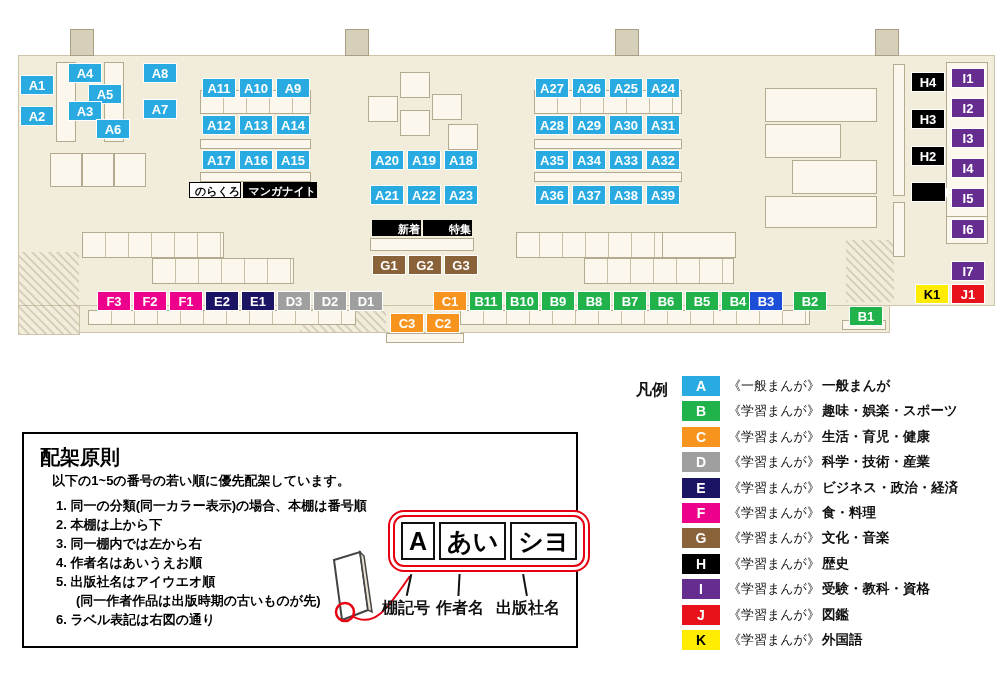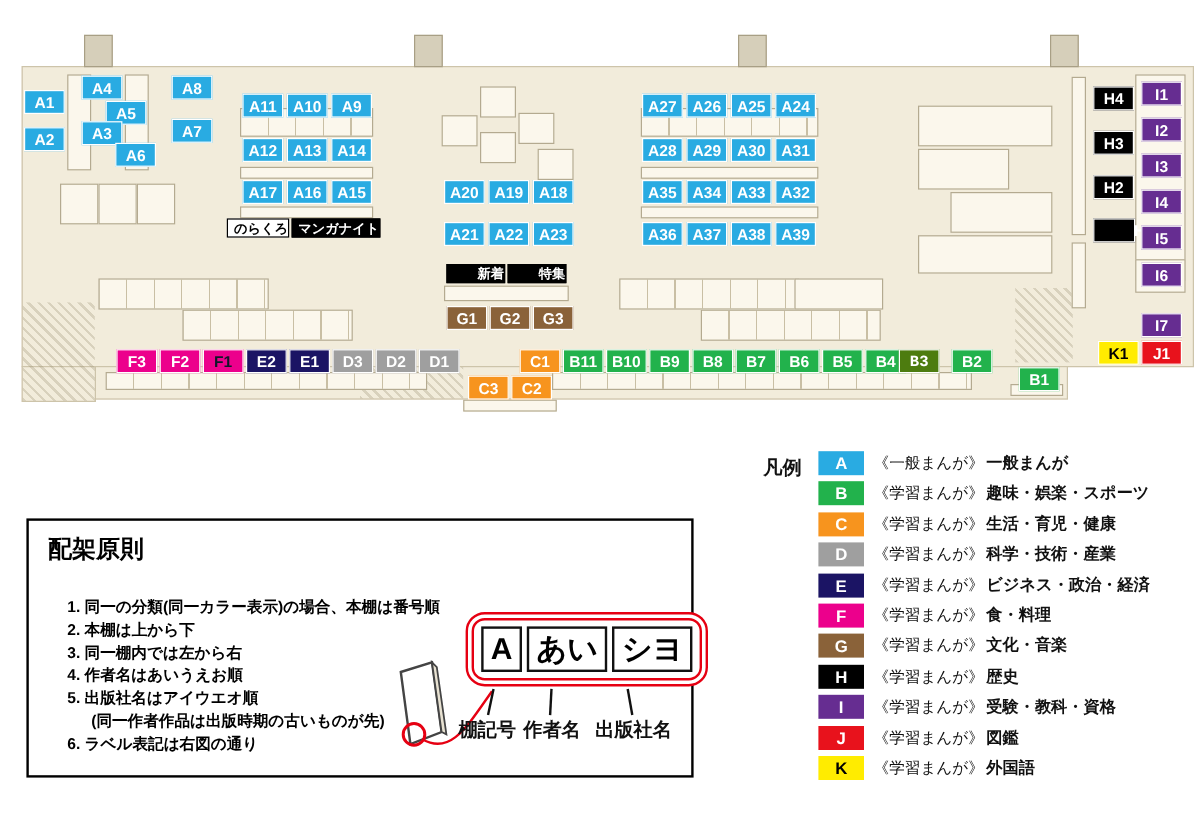--- a/index.html
+++ b/index.html
@@ -141,36 +141,36 @@
       <div class="mlabel" style="left: 646px; top: 150px; background: rgb(41, 171, 226); color: rgb(255, 255, 255);">A32</div>
       <div class="mlabel" style="left: 535px; top: 185px; background: rgb(41, 171, 226); color: rgb(255, 255, 255);">A36</div>
       <div class="mlabel" style="left: 572px; top: 185px; background: rgb(41, 171, 226); color: rgb(255, 255, 255);">A37</div>
       <div class="mlabel" style="left: 609px; top: 185px; background: rgb(41, 171, 226); color: rgb(255, 255, 255);">A38</div>
       <div class="mlabel" style="left: 646px; top: 185px; background: rgb(41, 171, 226); color: rgb(255, 255, 255);">A39</div>
       <div class="mlabel" style="left: 372px; top: 255px; background: rgb(138, 98, 57); color: rgb(255, 255, 255);">G1</div>
       <div class="mlabel" style="left: 408px; top: 255px; background: rgb(138, 98, 57); color: rgb(255, 255, 255);">G2</div>
       <div class="mlabel" style="left: 444px; top: 255px; background: rgb(138, 98, 57); color: rgb(255, 255, 255);">G3</div>
       <div class="mlabel" style="left: 97px; top: 291px; background: rgb(236, 0, 140); color: rgb(255, 255, 255);">F3</div>
       <div class="mlabel" style="left: 133px; top: 291px; background: rgb(236, 0, 140); color: rgb(255, 255, 255);">F2</div>
-      <div class="mlabel" style="left: 169px; top: 291px; background: rgb(236, 0, 140); color: #0f172a;">F1</div>
+      <div class="mlabel" style="left: 169px; top: 291px; background: rgb(236, 0, 140); color: #ffffff;">F1</div>
       <div class="mlabel" style="left: 205px; top: 291px; background: rgb(27, 20, 100); color: rgb(255, 255, 255);">E2</div>
       <div class="mlabel" style="left: 241px; top: 291px; background: rgb(27, 20, 100); color: rgb(255, 255, 255);">E1</div>
       <div class="mlabel" style="left: 277px; top: 291px; background: rgb(159, 159, 159); color: rgb(255, 255, 255);">D3</div>
       <div class="mlabel" style="left: 313px; top: 291px; background: rgb(159, 159, 159); color: rgb(255, 255, 255);">D2</div>
       <div class="mlabel" style="left: 349px; top: 291px; background: rgb(159, 159, 159); color: rgb(255, 255, 255);">D1</div>
       <div class="mlabel" style="left: 433px; top: 291px; background: rgb(247, 148, 30); color: rgb(255, 255, 255);">C1</div>
       <div class="mlabel" style="left: 469px; top: 291px; background: rgb(34, 178, 76); color: rgb(255, 255, 255);">B11</div>
       <div class="mlabel" style="left: 505px; top: 291px; background: rgb(34, 178, 76); color: rgb(255, 255, 255);">B10</div>
       <div class="mlabel" style="left: 541px; top: 291px; background: rgb(34, 178, 76); color: rgb(255, 255, 255);">B9</div>
       <div class="mlabel" style="left: 577px; top: 291px; background: rgb(34, 178, 76); color: rgb(255, 255, 255);">B8</div>
       <div class="mlabel" style="left: 613px; top: 291px; background: rgb(34, 178, 76); color: rgb(255, 255, 255);">B7</div>
       <div class="mlabel" style="left: 649px; top: 291px; background: rgb(34, 178, 76); color: rgb(255, 255, 255);">B6</div>
       <div class="mlabel" style="left: 685px; top: 291px; background: rgb(34, 178, 76); color: rgb(255, 255, 255);">B5</div>
       <div class="mlabel" style="left: 721px; top: 291px; background: rgb(34, 178, 76); color: rgb(255, 255, 255);">B4</div>
-      <div class="mlabel" style="left: 749px; top: 291px; background: #4d7c0f; color: rgb(255, 255, 255); font-family: Liberation Mono, monospace;">B3</div>
+      <div class="mlabel" style="left: 749px; top: 291px; background: #1d4ed8; color: rgb(255, 255, 255);">B3</div>
       <div class="mlabel" style="left: 793px; top: 291px; background: rgb(34, 178, 76); color: rgb(255, 255, 255);">B2</div>
       <div class="mlabel" style="left: 390px; top: 313px; background: rgb(247, 148, 30); color: rgb(255, 255, 255);">C3</div>
       <div class="mlabel" style="left: 426px; top: 313px; background: rgb(247, 148, 30); color: rgb(255, 255, 255);">C2</div>
       <div class="mlabel" style="left: 849px; top: 306px; background: rgb(34, 178, 76); color: rgb(255, 255, 255);">B1</div>
       <div class="mlabel" style="left: 911px; top: 72px; background: rgb(0, 0, 0); color: rgb(255, 255, 255);">H4</div>
       <div class="mlabel" style="left: 911px; top: 109px; background: rgb(0, 0, 0); color: rgb(255, 255, 255);">H3</div>
       <div class="mlabel" style="left: 911px; top: 146px; background: rgb(0, 0, 0); color: rgb(255, 255, 255);">H2</div>
       <div class="mlabel" style="left: 911px; top: 182px; background: rgb(0, 0, 0); color: rgb(255, 255, 255); padding-left: 33px;">H1</div>
       <div class="mlabel" style="left: 951px; top: 68px; background: rgb(102, 45, 145); color: rgb(255, 255, 255);">I1</div>
       <div class="mlabel" style="left: 951px; top: 98px; background: rgb(102, 45, 145); color: rgb(255, 255, 255);">I2</div>
@@ -244,20 +244,21 @@
       <div class="lg-row">
         <span class="lg-sq" style="background: rgb(255, 236, 0); color: rgb(0, 0, 0);">K</span>
         <span class="lg-series">《学習まんが》</span>
         <span class="lg-cat">外国語</span>
       </div>
     </div>
 </div>
 
 <div class="rules">
   <div class="rules-title">配架原則</div>
+  <div class="rules-intro">以下の1~5の番号の若い順に優先配架しています。</div>
   <div class="rules-list" id="rules-list">
       <div class="rules-line">1. 同一の分類(同一カラー表示)の場合、本棚は番号順</div>
       <div class="rules-line">2. 本棚は上から下</div>
       <div class="rules-line">3. 同一棚内では左から右</div>
       <div class="rules-line">4. 作者名はあいうえお順</div>
       <div class="rules-line">5. 出版社名はアイウエオ順</div>
       <div class="rules-line cont">(同一作者作品は出版時期の古いものが先)</div>
       <div class="rules-line">6. ラベル表記は右図の通り</div>
     </div>
 

